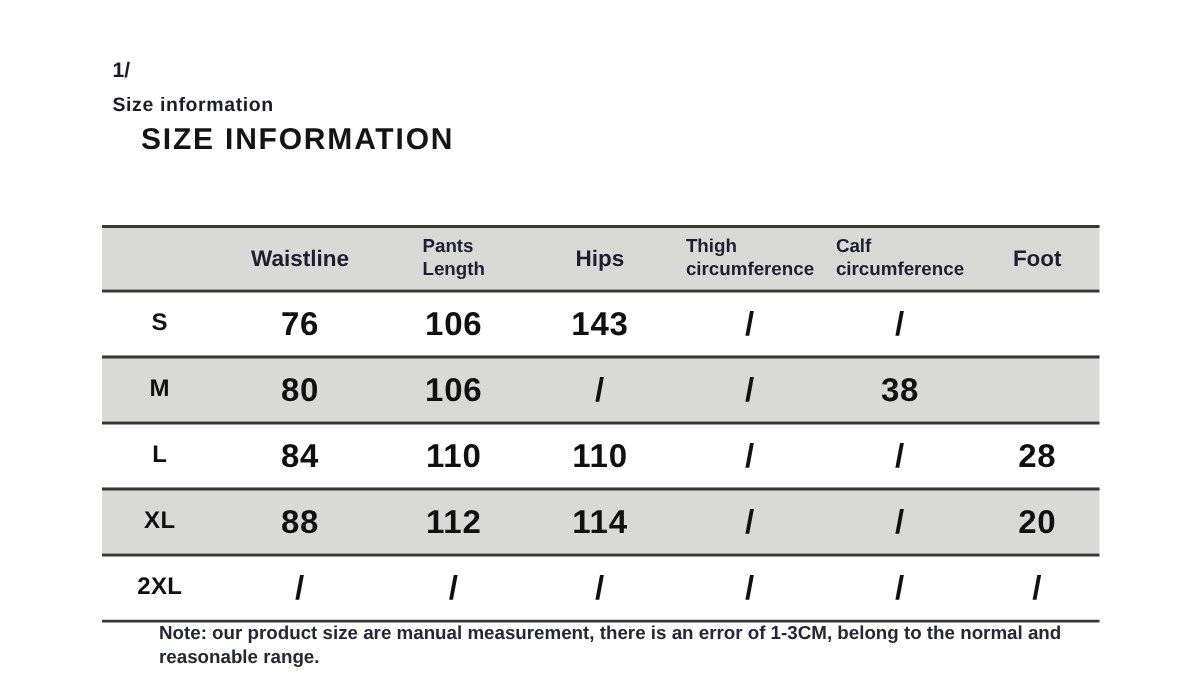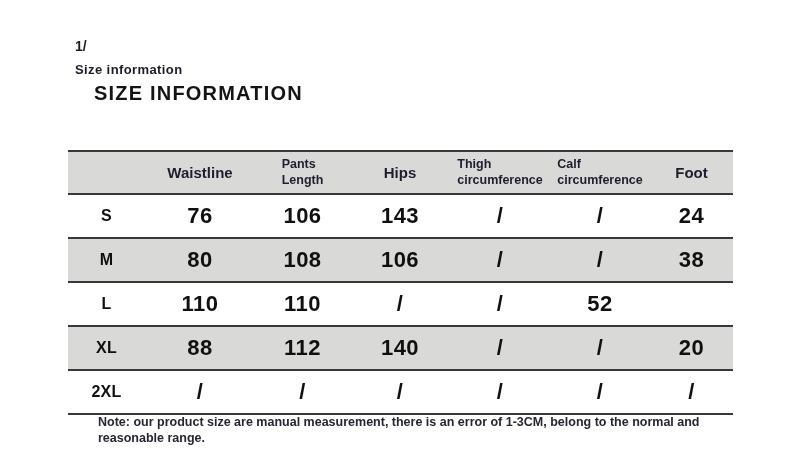--- a/index.html
+++ b/index.html
@@ -88,21 +88,21 @@
     font-weight: bold;
     font-size: 22px;
     letter-spacing: 0.5px;
     color: #101010;
   }
   .td.size-label { font-size: 16px; letter-spacing: 0.2px; }
 
   
   .note {
     position: absolute;
-    left: 98px;
+    left: 106px;
     top: 415px;
     width: 612px;
     font-size: 12.5px;
     font-weight: bold;
     line-height: 1.25;
     color: #262634;
   }
 </style>
 </head>
 <body>
@@ -128,47 +128,46 @@
       <div class="th"><span>Foot</span></div>
     </div>
 
     <div class="tr">
       <div class="td size-label">S</div>
       <div class="td">76</div>
       <div class="td">106</div>
       <div class="td">143</div>
       <div class="td">/</div>
       <div class="td">/</div>
-      <div class="td">24</div>
     </div>
 
     <div class="tr shade">
       <div class="td size-label">M</div>
       <div class="td">80</div>
-      <div class="td">108</div>
       <div class="td">106</div>
       <div class="td">/</div>
       <div class="td">/</div>
       <div class="td">38</div>
     </div>
 
     <div class="tr">
       <div class="td size-label">L</div>
+      <div class="td">84</div>
       <div class="td">110</div>
       <div class="td">110</div>
       <div class="td">/</div>
       <div class="td">/</div>
-      <div class="td">52</div>
+      <div class="td">28</div>
     </div>
 
     <div class="tr shade">
       <div class="td size-label">XL</div>
       <div class="td">88</div>
       <div class="td">112</div>
-      <div class="td">140</div>
+      <div class="td">114</div>
       <div class="td">/</div>
       <div class="td">/</div>
       <div class="td">20</div>
     </div>
 
     <div class="tr">
       <div class="td size-label">2XL</div>
       <div class="td">/</div>
       <div class="td">/</div>
       <div class="td">/</div>

